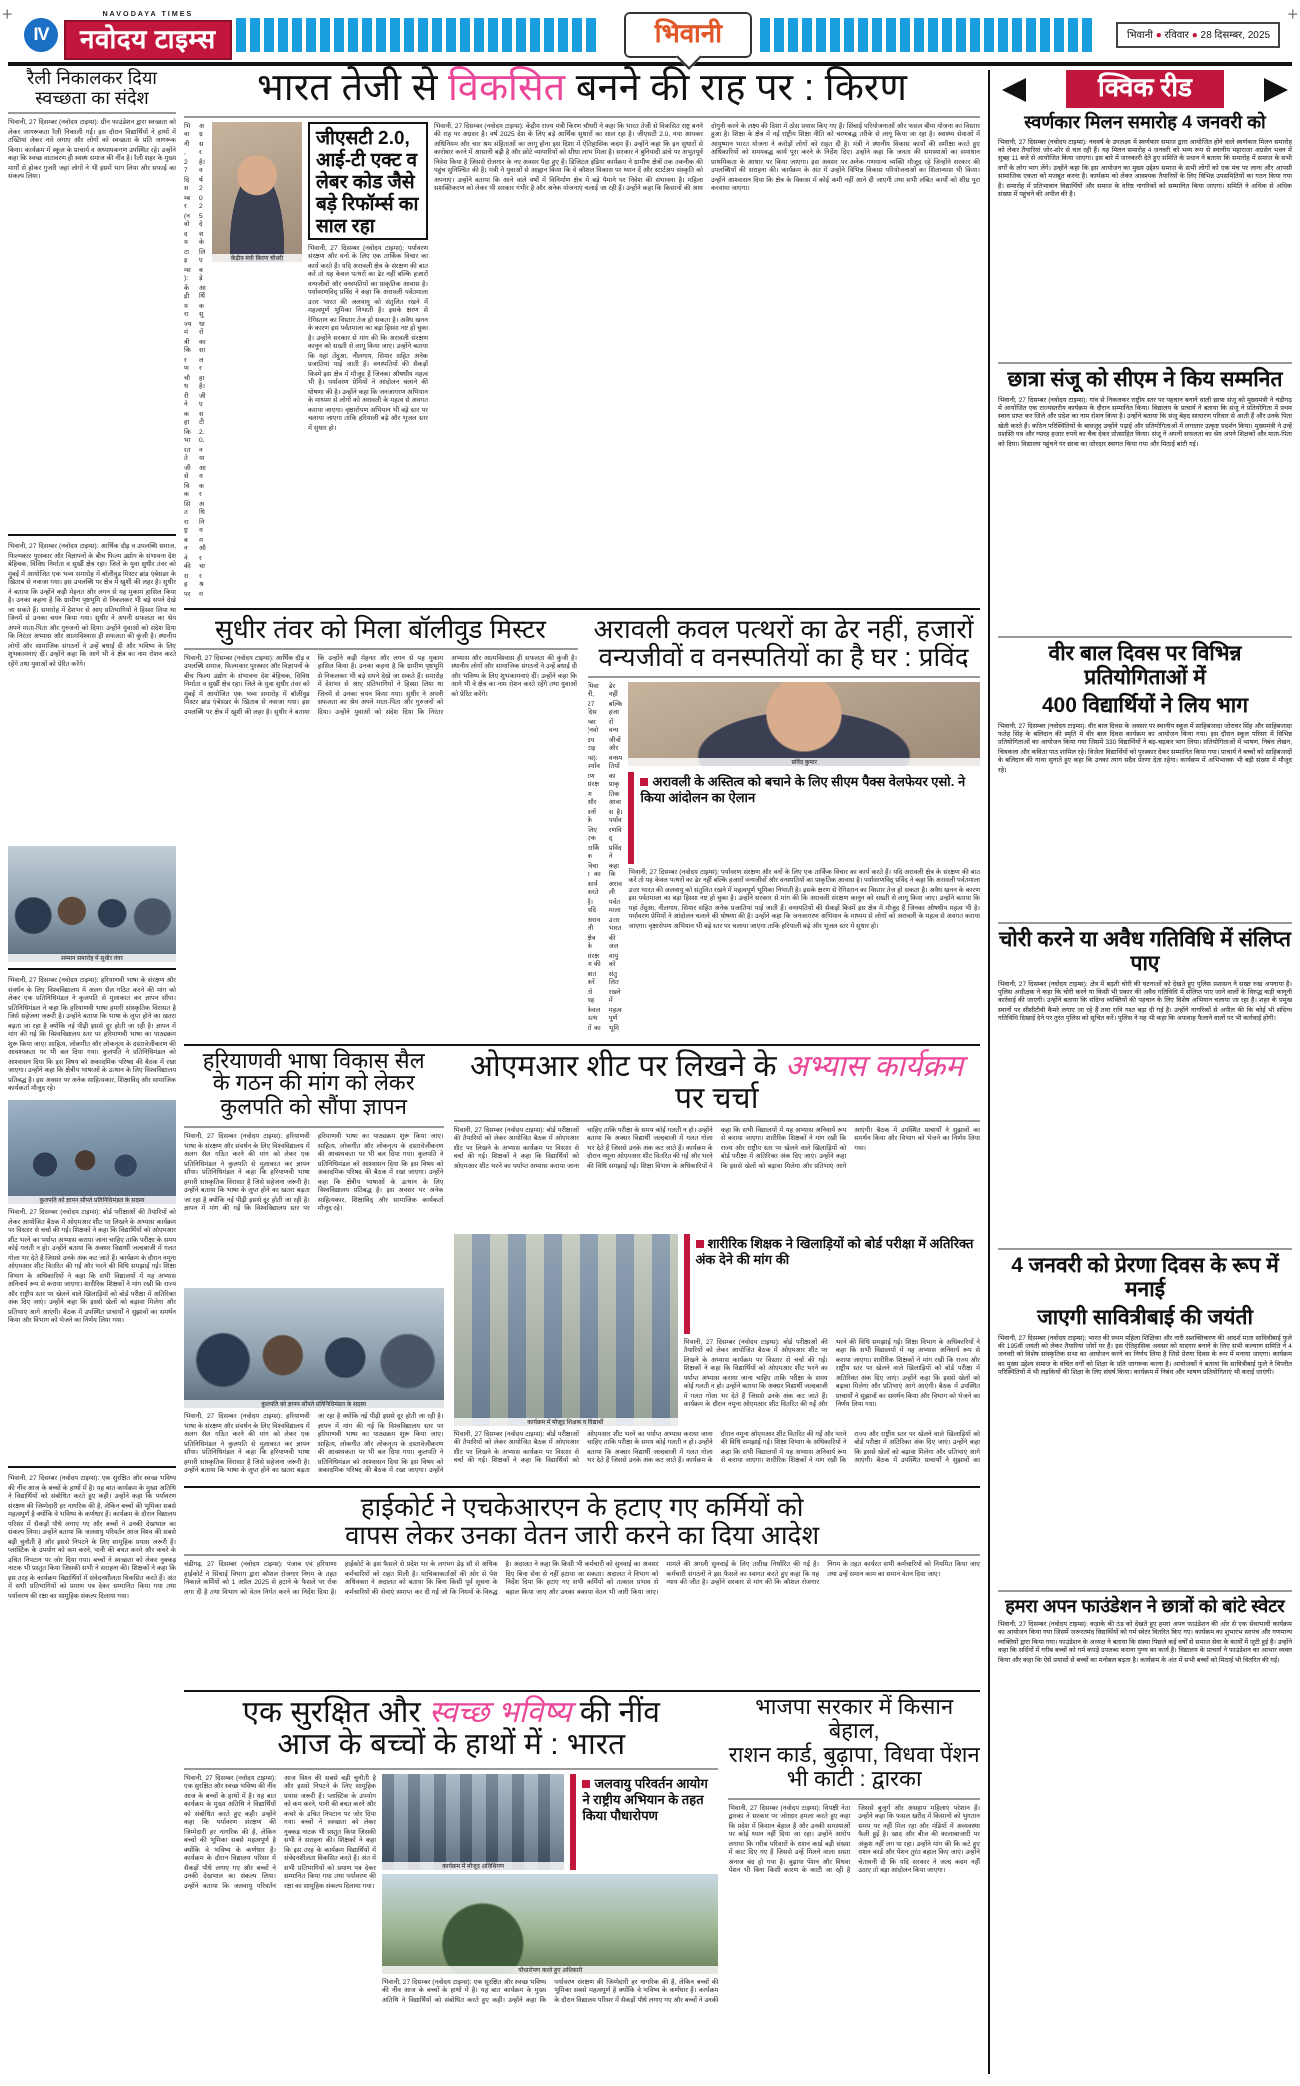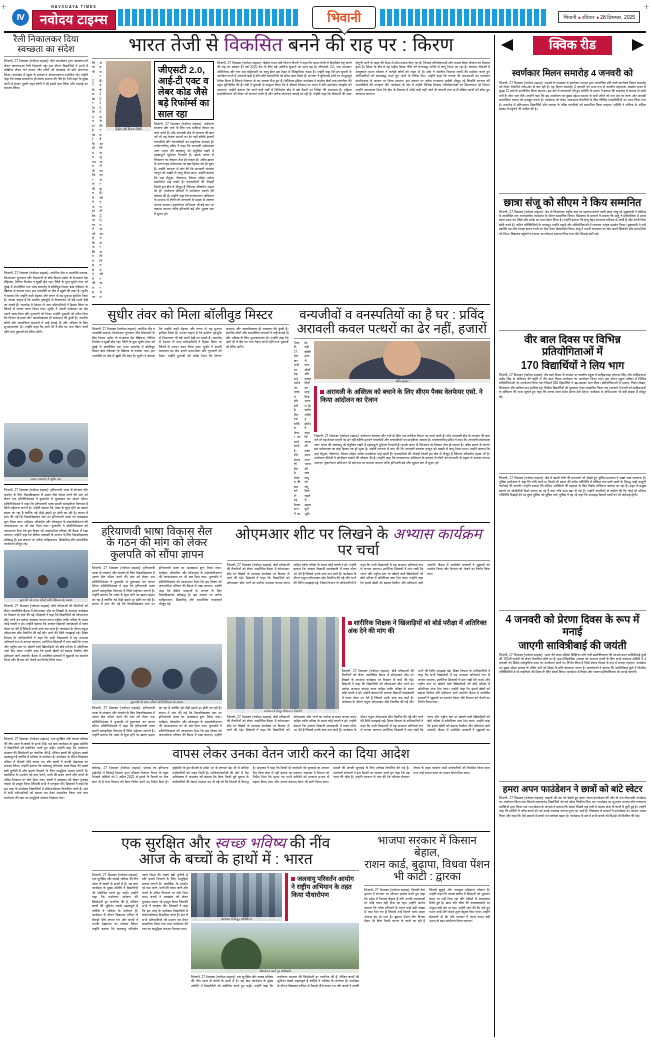--- a/index.html
+++ b/index.html
@@ -58,21 +58,21 @@
   .col-mid    { flex: 1 1 auto; }
   .col-right  { width: 152px; flex: 0 0 152px; border-left: 1px solid #111; padding-left: 4px; }
 
   
   .hl { font-weight: normal; color: #111; text-align: center; line-height: 1.08; }
   .hl-xxl { font-size: 19px; }
   .hl-xl  { font-size: 15px; }
   .hl-l   { font-size: 13px; }
   .hl-m   { font-size: 11px; }
   .hl-s   { font-size: 9px; }
-  .hi-blue { color: #701a75; }
+  .hi-blue { color: #ec4899; }
   .hi-ital { font-style: italic; }
 
   .body-text {
     font-size: 3.3px; line-height: 4.5px; text-align: justify; color: #1a1a1a;
     overflow: hidden; word-break: break-word; hyphens: auto;
   }
   .cols2 { column-count: 2; column-gap: 4px; }
   .cols3 { column-count: 3; column-gap: 4px; }
   .cols4 { column-count: 4; column-gap: 4px; }
   .cols5 { column-count: 5; column-gap: 4px; }
@@ -132,21 +132,21 @@
   .callout .ctitle::before {
     content: ""; display: inline-block; width: 4px; height: 4px; background: #c2163c;
     margin-right: 2px;
   }
   .inset-box {
     border: 1px solid #111; padding: 2px 3px; font-weight: bold; font-size: 9.5px;
     line-height: 11px; color: #111;
   }
 
   
-  .quick-read-wrap { position: relative; text-align: center; margin-bottom: 13px; }
+  .quick-read-wrap { position: relative; text-align: center; margin-bottom: 2px; }
   .quick-read {
     display: inline-block; background: #c2163c; color: #fff; font-weight: bold;
     font-size: 13px; padding: 1px 16px 2px; line-height: 16px; position: relative;
   }
   .qr-tri-l, .qr-tri-r { position: absolute; top: 4px; width: 0; height: 0; }
   .qr-tri-l { left: 2px; border-top: 6px solid transparent; border-bottom: 6px solid transparent; border-right: 12px solid #111; }
   .qr-tri-r { right: 2px; border-top: 6px solid transparent; border-bottom: 6px solid transparent; border-left: 12px solid #111; }
   .rail-item { margin-bottom: 4px; }
   .rail-hl { font-weight: bold; font-size: 9px; line-height: 10.5px; text-align: center; color: #111; margin-bottom: 2px; }
   .rail-hl.big { font-size: 10.5px; line-height: 12px; }
@@ -300,22 +300,22 @@
       <div class="divider"></div>
 
       <div style="display:flex;gap:5px;">
         <div style="width:50%;">
           <div class="hl hl-l">सुधीर तंवर को मिला बॉलीवुड मिस्टर</div>
           <div class="divider-thin"></div>
           <div class="body-text cols3" style="height:178px;">भिवानी, 27 दिसम्बर (नवोदय टाइम्स): आर्थिक दौड़ व उपलब्धि समाज, फिल्मकार पुरस्कार और विज्ञापनों के बीच फिल्म उद्योग के संभावना देश बेहिचक, विविध निर्माता व सुर्खी क्षेत्र रहा। जिले के युवा सुधीर तंवर को मुंबई में आयोजित एक भव्य समारोह में बॉलीवुड मिस्टर ब्रांड एंबेसडर के खिताब से नवाजा गया। इस उपलब्धि पर क्षेत्र में खुशी की लहर है। सुधीर ने बताया कि उन्होंने कड़ी मेहनत और लगन से यह मुकाम हासिल किया है। उनका कहना है कि ग्रामीण पृष्ठभूमि से निकलकर भी बड़े सपने देखे जा सकते हैं। समारोह में देशभर से आए प्रतिभागियों ने हिस्सा लिया था जिनमें से उनका चयन किया गया। सुधीर ने अपनी सफलता का श्रेय अपने माता-पिता और गुरुजनों को दिया। उन्होंने युवाओं को संदेश दिया कि निरंतर अभ्यास और आत्मविश्वास ही सफलता की कुंजी है। स्थानीय लोगों और सामाजिक संगठनों ने उन्हें बधाई दी और भविष्य के लिए शुभकामनाएं दीं। उन्होंने कहा कि आगे भी वे क्षेत्र का नाम रोशन करते रहेंगे तथा युवाओं को प्रेरित करेंगे।</div>
         </div>
 
         <div style="width:50%;">
+          <div class="hl hl-l">अरावली कवल पत्थरों का ढेर नहीं, हजारों</div>
           <div class="hl hl-l">वन्यजीवों व वनस्पतियों का है घर : प्रविंद</div>
-          <div class="hl hl-l">अरावली कवल पत्थरों का ढेर नहीं, हजारों</div>
           <div class="divider-thin"></div>
           <div style="display:flex;gap:3px;">
             <div class="body-text cols2" style="width:118px;height:178px;">भिवानी, 27 दिसम्बर (नवोदय टाइम्स): पर्यावरण संरक्षण और वनों के लिए एक तार्किक विचार का कार्य करते हैं। यदि अरावली क्षेत्र के संरक्षण की बात करें तो यह केवल पत्थरों का ढेर नहीं बल्कि हजारों वन्यजीवों और वनस्पतियों का प्राकृतिक आवास है। पर्यावरणविद् प्रविंद ने कहा कि अरावली पर्वतमाला उत्तर भारत की जलवायु को संतुलित रखने में महत्वपूर्ण भूमिका निभाती है। इसके क्षरण से रेगिस्तान का विस्तार तेज हो सकता है। अवैध खनन के कारण इस पर्वतमाला का बड़ा हिस्सा नष्ट हो चुका है। उन्होंने सरकार से मांग की कि अरावली संरक्षण कानून को सख्ती से लागू किया जाए। उन्होंने बताया कि यहां तेंदुआ, नीलगाय, सियार सहित अनेक प्रजातियां पाई जाती हैं। वनस्पतियों की सैकड़ों किस्में इस क्षेत्र में मौजूद हैं जिनका औषधीय महत्व भी है। पर्यावरण प्रेमियों ने आंदोलन चलाने की घोषणा की है। उन्होंने कहा कि जनजागरण अभियान के माध्यम से लोगों को अरावली के महत्व से अवगत कराया जाएगा। वृक्षारोपण अभियान भी बड़े स्तर पर चलाया जाएगा ताकि हरियाली बढ़े और भूजल स्तर में सुधार हो।</div>
             <div style="flex:1 1 auto;">
               <div class="photo ph-portrait" style="height:42px;">
                 <div class="cap">प्रविंद कुमार</div>
               </div>
               <div class="callout" style="margin-top:3px;height:46px;overflow:hidden;">
                 <div class="ctitle">अरावली के अस्तित्व को बचाने के लिए सीएम पैक्स वेलफेयर एसो. ने किया आंदोलन का ऐलान</div>
               </div>
@@ -359,20 +359,21 @@
               <div class="body-text cols2" style="height:44px;margin-top:2px;">भिवानी, 27 दिसम्बर (नवोदय टाइम्स): बोर्ड परीक्षाओं की तैयारियों को लेकर आयोजित बैठक में ओएमआर शीट पर लिखने के अभ्यास कार्यक्रम पर विस्तार से चर्चा की गई। शिक्षकों ने कहा कि विद्यार्थियों को ओएमआर शीट भरने का पर्याप्त अभ्यास कराया जाना चाहिए ताकि परीक्षा के समय कोई गलती न हो। उन्होंने बताया कि अक्सर विद्यार्थी जल्दबाजी में गलत गोला भर देते हैं जिससे उनके अंक कट जाते हैं। कार्यक्रम के दौरान नमूना ओएमआर शीट वितरित की गईं और भरने की विधि समझाई गई। शिक्षा विभाग के अधिकारियों ने कहा कि सभी विद्यालयों में यह अभ्यास अनिवार्य रूप से कराया जाएगा। शारीरिक शिक्षकों ने मांग रखी कि राज्य और राष्ट्रीय स्तर पर खेलने वाले खिलाड़ियों को बोर्ड परीक्षा में अतिरिक्त अंक दिए जाएं। उन्होंने कहा कि इससे खेलों को बढ़ावा मिलेगा और प्रतिभाएं आगे आएंगी। बैठक में उपस्थित प्राचार्यों ने सुझावों का समर्थन किया और विभाग को भेजने का निर्णय लिया गया।</div>
             </div>
           </div>
           <div class="body-text cols4" style="height:22px;margin-top:2px;">भिवानी, 27 दिसम्बर (नवोदय टाइम्स): बोर्ड परीक्षाओं की तैयारियों को लेकर आयोजित बैठक में ओएमआर शीट पर लिखने के अभ्यास कार्यक्रम पर विस्तार से चर्चा की गई। शिक्षकों ने कहा कि विद्यार्थियों को ओएमआर शीट भरने का पर्याप्त अभ्यास कराया जाना चाहिए ताकि परीक्षा के समय कोई गलती न हो। उन्होंने बताया कि अक्सर विद्यार्थी जल्दबाजी में गलत गोला भर देते हैं जिससे उनके अंक कट जाते हैं। कार्यक्रम के दौरान नमूना ओएमआर शीट वितरित की गईं और भरने की विधि समझाई गई। शिक्षा विभाग के अधिकारियों ने कहा कि सभी विद्यालयों में यह अभ्यास अनिवार्य रूप से कराया जाएगा। शारीरिक शिक्षकों ने मांग रखी कि राज्य और राष्ट्रीय स्तर पर खेलने वाले खिलाड़ियों को बोर्ड परीक्षा में अतिरिक्त अंक दिए जाएं। उन्होंने कहा कि इससे खेलों को बढ़ावा मिलेगा और प्रतिभाएं आगे आएंगी। बैठक में उपस्थित प्राचार्यों ने सुझावों का समर्थन किया और विभाग को भेजने का निर्णय लिया गया।</div>
         </div>
       </div>
 
       <div class="divider"></div>
 
       <div>
+        <div class="hl hl-l">हाईकोर्ट ने एचकेआरएन के हटाए गए कर्मियों को</div>
         <div class="hl hl-l">वापस लेकर उनका वेतन जारी करने का दिया आदेश</div>
         <div class="divider-thin"></div>
         <div class="body-text cols5" style="height:62px;">चंडीगढ़, 27 दिसम्बर (नवोदय टाइम्स): पंजाब एवं हरियाणा हाईकोर्ट ने सिंचाई विभाग द्वारा कौशल रोजगार निगम के तहत निकाले कर्मियों को 1 अप्रैल 2025 से हटाने के फैसले पर रोक लगा दी है तथा विभाग को वेतन निर्गत करने का निर्देश दिया है। हाईकोर्ट के इस फैसले से प्रदेश भर के लगभग डेढ़ सौ से अधिक कर्मचारियों को राहत मिली है। याचिकाकर्ताओं की ओर से पेश अधिवक्ता ने अदालत को बताया कि बिना किसी पूर्व सूचना के कर्मचारियों की सेवाएं समाप्त कर दी गईं जो कि नियमों के विरुद्ध है। अदालत ने कहा कि किसी भी कर्मचारी को सुनवाई का अवसर दिए बिना सेवा से नहीं हटाया जा सकता। अदालत ने विभाग को निर्देश दिया कि हटाए गए सभी कर्मियों को तत्काल प्रभाव से बहाल किया जाए और उनका बकाया वेतन भी जारी किया जाए। मामले की अगली सुनवाई के लिए तारीख निर्धारित की गई है। कर्मचारी संगठनों ने इस फैसले का स्वागत करते हुए कहा कि यह न्याय की जीत है। उन्होंने सरकार से मांग की कि कौशल रोजगार निगम के तहत कार्यरत सभी कर्मचारियों को नियमित किया जाए तथा उन्हें समान काम का समान वेतन दिया जाए।</div>
       </div>
 
       <div class="divider"></div>
 
       <div style="display:flex;gap:5px;justify-content:space-between;">
         <div style="width:68%;">
           <div class="hl hl-xl">
@@ -423,26 +424,27 @@
       <div class="divider-thin"></div>
 
       <div class="rail-item">
         <div class="rail-hl big">छात्रा संजू को सीएम ने किय सम्मनित</div>
         <div class="rail-body" style="height:116px;">भिवानी, 27 दिसम्बर (नवोदय टाइम्स): गांव से निकलकर राष्ट्रीय स्तर पर पहचान बनाने वाली छात्रा संजू को मुख्यमंत्री ने चंडीगढ़ में आयोजित एक राज्यस्तरीय कार्यक्रम के दौरान सम्मानित किया। विद्यालय के प्राचार्य ने बताया कि संजू ने प्रतियोगिता में प्रथम स्थान प्राप्त कर जिले और प्रदेश का नाम रोशन किया है। उन्होंने बताया कि संजू बेहद साधारण परिवार से आती हैं और उनके पिता खेती करते हैं। कठिन परिस्थितियों के बावजूद उन्होंने पढ़ाई और प्रतियोगिताओं में लगातार उत्कृष्ट प्रदर्शन किया। मुख्यमंत्री ने उन्हें प्रशस्ति पत्र और ग्यारह हजार रुपये का चैक देकर प्रोत्साहित किया। संजू ने अपनी सफलता का श्रेय अपने शिक्षकों और माता-पिता को दिया। विद्यालय पहुंचने पर छात्रा का जोरदार स्वागत किया गया और मिठाई बांटी गई।</div>
       </div>
       <div class="divider-thin"></div>
 
       <div class="rail-item">
         <div class="rail-hl big">वीर बाल दिवस पर विभिन्न प्रतियोगिताओं में</div>
-        <div class="rail-hl big">170 विद्यार्थियों ने लिय भाग</div>
+        <div class="rail-hl big">400 विद्यार्थियों ने लिय भाग</div>
         <div class="rail-body" style="height:96px;">भिवानी, 27 दिसम्बर (नवोदय टाइम्स): वीर बाल दिवस के अवसर पर स्थानीय स्कूल में साहिबजादा जोरावर सिंह और साहिबजादा फतेह सिंह के बलिदान की स्मृति में वीर बाल दिवस कार्यक्रम का आयोजन किया गया। इस दौरान स्कूल परिसर में विभिन्न प्रतियोगिताओं का आयोजन किया गया जिसमें 330 विद्यार्थियों ने बढ़-चढ़कर भाग लिया। प्रतियोगिताओं में भाषण, निबंध लेखन, चित्रकला और कविता पाठ शामिल रहे। विजेता विद्यार्थियों को पुरस्कार देकर सम्मानित किया गया। प्राचार्य ने बच्चों को साहिबजादों के बलिदान की गाथा सुनाते हुए कहा कि उनका त्याग सदैव प्रेरणा देता रहेगा। कार्यक्रम में अभिभावक भी बड़ी संख्या में मौजूद रहे।</div>
       </div>
       <div class="divider-thin"></div>
 
       <div class="rail-item">
+        <div class="rail-hl big">चोरी करने या अवैध गतिविधि में संलिप्त पाए</div>
         <div class="rail-body" style="height:130px;">भिवानी, 27 दिसम्बर (नवोदय टाइम्स): क्षेत्र में बढ़ती चोरी की घटनाओं को देखते हुए पुलिस प्रशासन ने सख्त रुख अपनाया है। पुलिस अधीक्षक ने कहा कि चोरी करने या किसी भी प्रकार की अवैध गतिविधि में संलिप्त पाए जाने वालों के विरुद्ध कड़ी कानूनी कार्रवाई की जाएगी। उन्होंने बताया कि संदिग्ध व्यक्तियों की पहचान के लिए विशेष अभियान चलाया जा रहा है। शहर के प्रमुख स्थानों पर सीसीटीवी कैमरे लगाए जा रहे हैं तथा रात्रि गश्त बढ़ा दी गई है। उन्होंने नागरिकों से अपील की कि कोई भी संदिग्ध गतिविधि दिखाई देने पर तुरंत पुलिस को सूचित करें। पुलिस ने यह भी कहा कि अफवाह फैलाने वालों पर भी कार्रवाई होगी।</div>
       </div>
       <div class="divider-thin"></div>
 
       <div class="rail-item">
         <div class="rail-hl big">4 जनवरी को प्रेरणा दिवस के रूप में मनाई</div>
         <div class="rail-hl big">जाएगी सावित्रीबाई की जयंती</div>
         <div class="rail-body" style="height:124px;">भिवानी, 27 दिसम्बर (नवोदय टाइम्स): भारत की प्रथम महिला शिक्षिका और नारी सशक्तिकरण की आदर्श माता सावित्रीबाई फुले की 195वीं जयंती को लेकर तैयारियां जोरों पर हैं। इस ऐतिहासिक अवसर को यादगार बनाने के लिए सभी कल्याण समिति ने 4 जनवरी को विशेष सांस्कृतिक सभा का आयोजन करने का निर्णय लिया है जिसे प्रेरणा दिवस के रूप में मनाया जाएगा। कार्यक्रम का मुख्य उद्देश्य समाज के वंचित वर्गों को शिक्षा के प्रति जागरूक करना है। आयोजकों ने बताया कि सावित्रीबाई फुले ने विपरीत परिस्थितियों में भी लड़कियों की शिक्षा के लिए संघर्ष किया। कार्यक्रम में निबंध और भाषण प्रतियोगिताएं भी कराई जाएंगी।</div>
       </div>
       <div class="divider-thin"></div>

